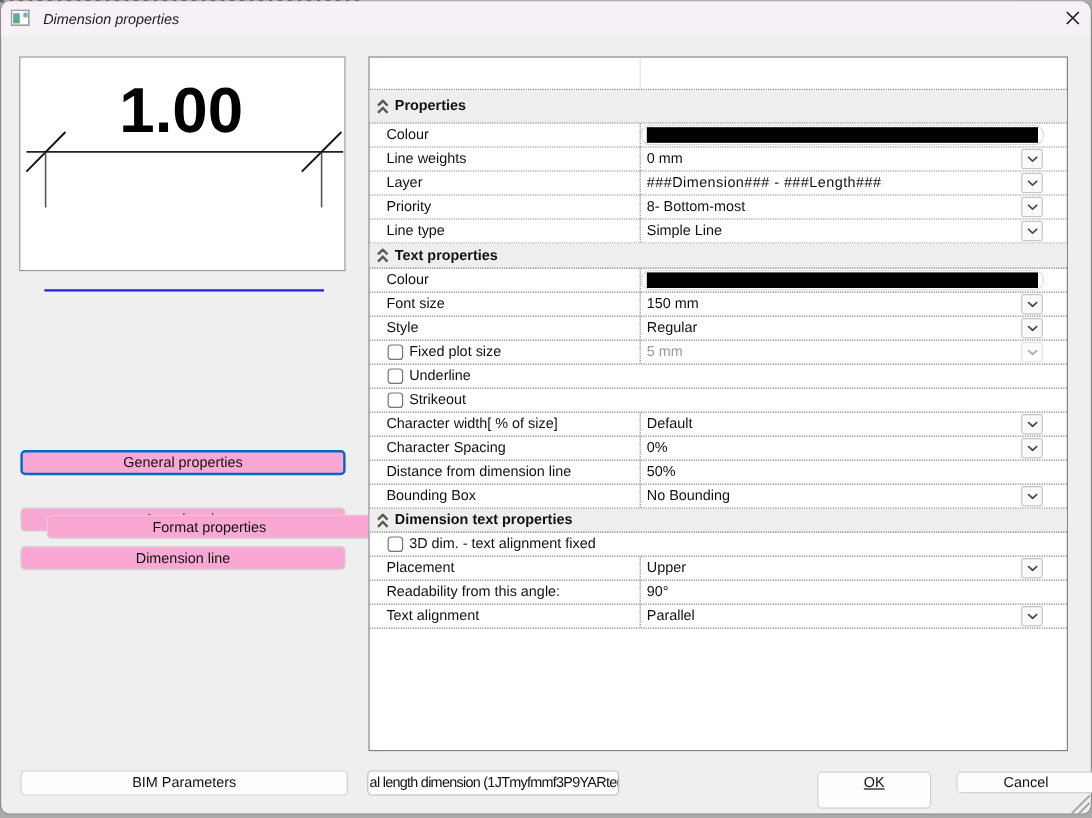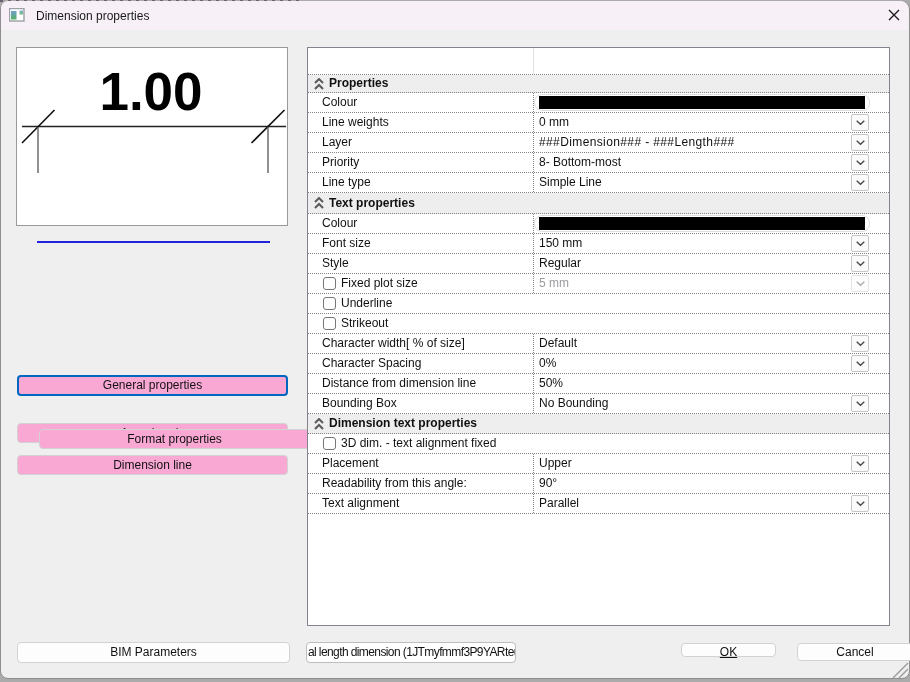--- a/index.html
+++ b/index.html
@@ -5,21 +5,21 @@
   html,body{margin:0;padding:0;}
   body{width:910px;height:682px;position:relative;overflow:hidden;
        background:#ababab;font-family:"Liberation Sans",sans-serif;}
   #topnoise{position:absolute;left:0;top:0;width:300px;height:1.5px;
     background:repeating-linear-gradient(90deg,#4a3a52 0 3px,rgba(240,238,242,0) 3px 8px);
     opacity:.65;}
   #win{position:absolute;left:0;top:1px;width:910px;height:678px;box-sizing:border-box;
        border:1px solid #8e8e8e;border-radius:8px;background:#f0efef;}
   #titlebar{position:absolute;left:1px;top:1px;width:907px;height:29px;background:#f7f0f6;
        border-radius:7px 7px 0 0;}
-  #title{position:absolute;left:36px;top:9px;font-size:12px;color:#1a1a1a;}
+  #title{position:absolute;left:36px;top:9px;font-size:12px;color:#1a1a1a;font-style:italic;}
   #appicon{position:absolute;left:9px;top:8px;}
   #closex{position:absolute;left:888px;top:9px;}
 
   
   #preview{position:absolute;left:16px;top:47px;width:272px;height:179px;box-sizing:border-box;
      border:1px solid #9a9a9a;background:#fff;}
 
   
   .navbtn{position:absolute;left:17px;width:271px;height:20px;box-sizing:border-box;
      background:#f9a8d4;border:1px solid #d2d2d2;border-radius:4px;
@@ -29,31 +29,31 @@
   #nav3{top:429px;margin-left:22px;}
   #nav4{top:455px;}
 
   
   .botbtn{position:absolute;box-sizing:border-box;background:#fdfdfd;border:1px solid #d2d2d2;
      border-radius:4px;font-size:12px;text-align:center;color:#111;}
   #bim{left:17px;top:642px;width:273px;height:21px;line-height:19px;}
   #nameinput{position:absolute;left:306px;top:642px;width:210px;height:21px;box-sizing:border-box;
      background:#fff;border:1px solid #bdbdbd;border-radius:4px;overflow:hidden;
      font-size:12px;line-height:19px;color:#111;white-space:nowrap;padding-left:1px;letter-spacing:-0.6px;}
-  #ok{left:681px;top:643px;width:95px;height:14px;line-height:16px;text-decoration:underline;}
+  #ok{left:681px;top:643px;width:95px;height:31px;line-height:16px;text-decoration:underline;}
   #cancel{left:797px;top:643px;width:116px;height:18px;line-height:16px;}
 
   
   #grid{position:absolute;left:307px;top:47px;width:583px;height:579px;box-sizing:border-box;
      border:1px solid #83838f;background:#fff;font-size:12px;color:#111;
      display:flex;flex-direction:column;}
   .r{position:relative;box-sizing:border-box;height:20px;border-bottom:1px dotted #848484;flex:none;}
   .r.empty{height:27px;}
   .r.hdr{background:#efeeee;}
-  .r.h18{height:18px;}
+  .r.h18{height:28px;}
   .r.h21{height:21px;}
   .r.filler{flex:1;border-bottom:none;}
   .lab{position:absolute;left:14px;top:0;bottom:1px;display:flex;align-items:center;}
   .hdr b{position:absolute;left:21px;top:0;bottom:1px;display:flex;align-items:center;font-weight:bold;}
   .chev2{position:absolute;left:6px;top:50%;margin-top:-6px;}
   .vsolid{position:absolute;left:225px;top:0;bottom:0;border-left:1px solid #e2e2e2;}
   .vline{position:absolute;left:225px;top:0;bottom:0;border-left:1px dotted #848484;}
   .val{position:absolute;left:231px;top:0;bottom:1px;display:flex;align-items:center;}
   .val.dis{color:#9a9aa0;}
   .dd{position:absolute;left:543px;top:1px;width:18px;height:17px;box-sizing:border-box;

